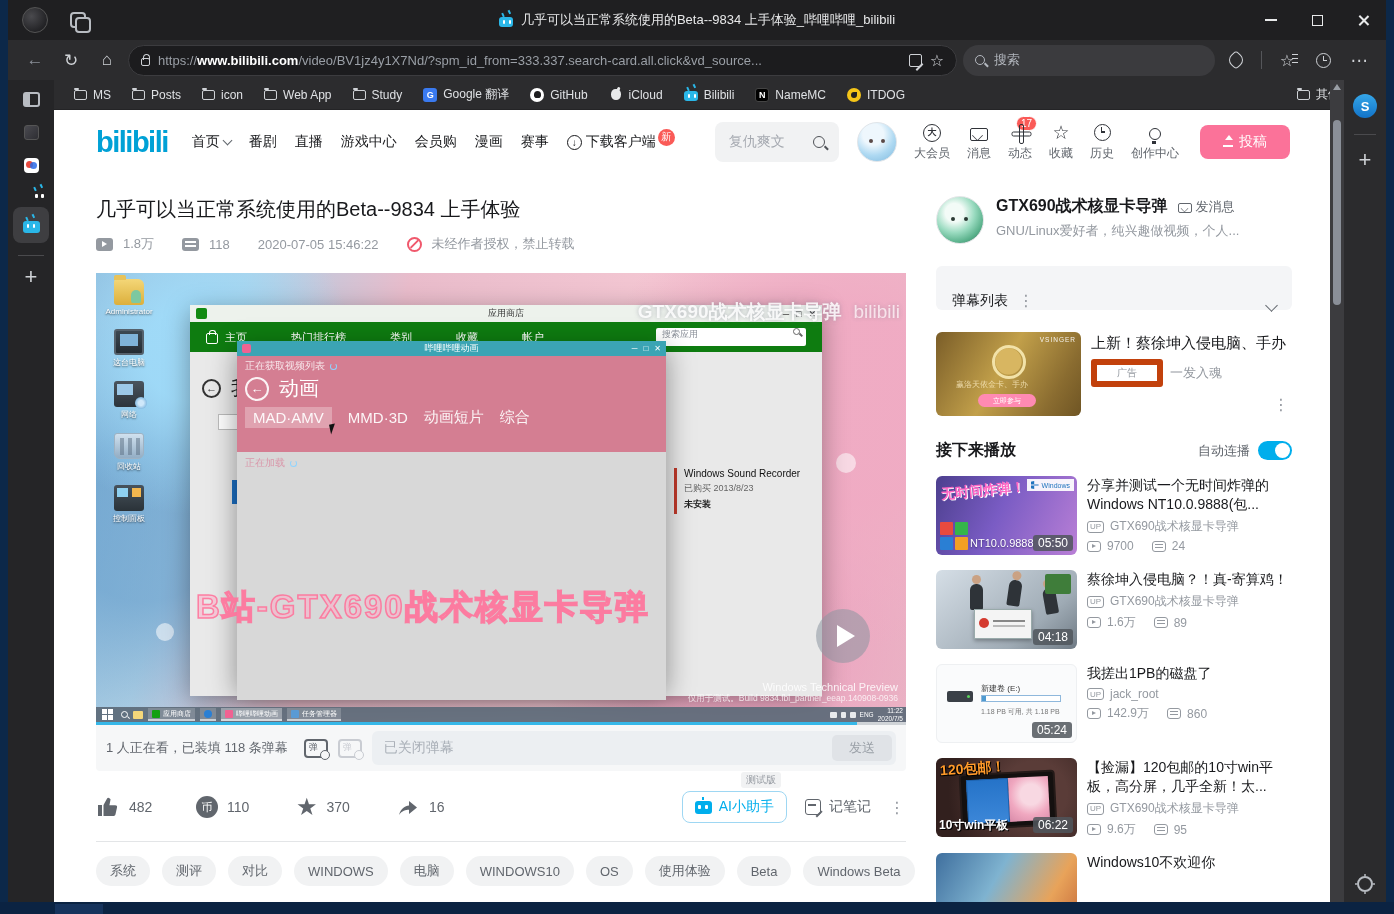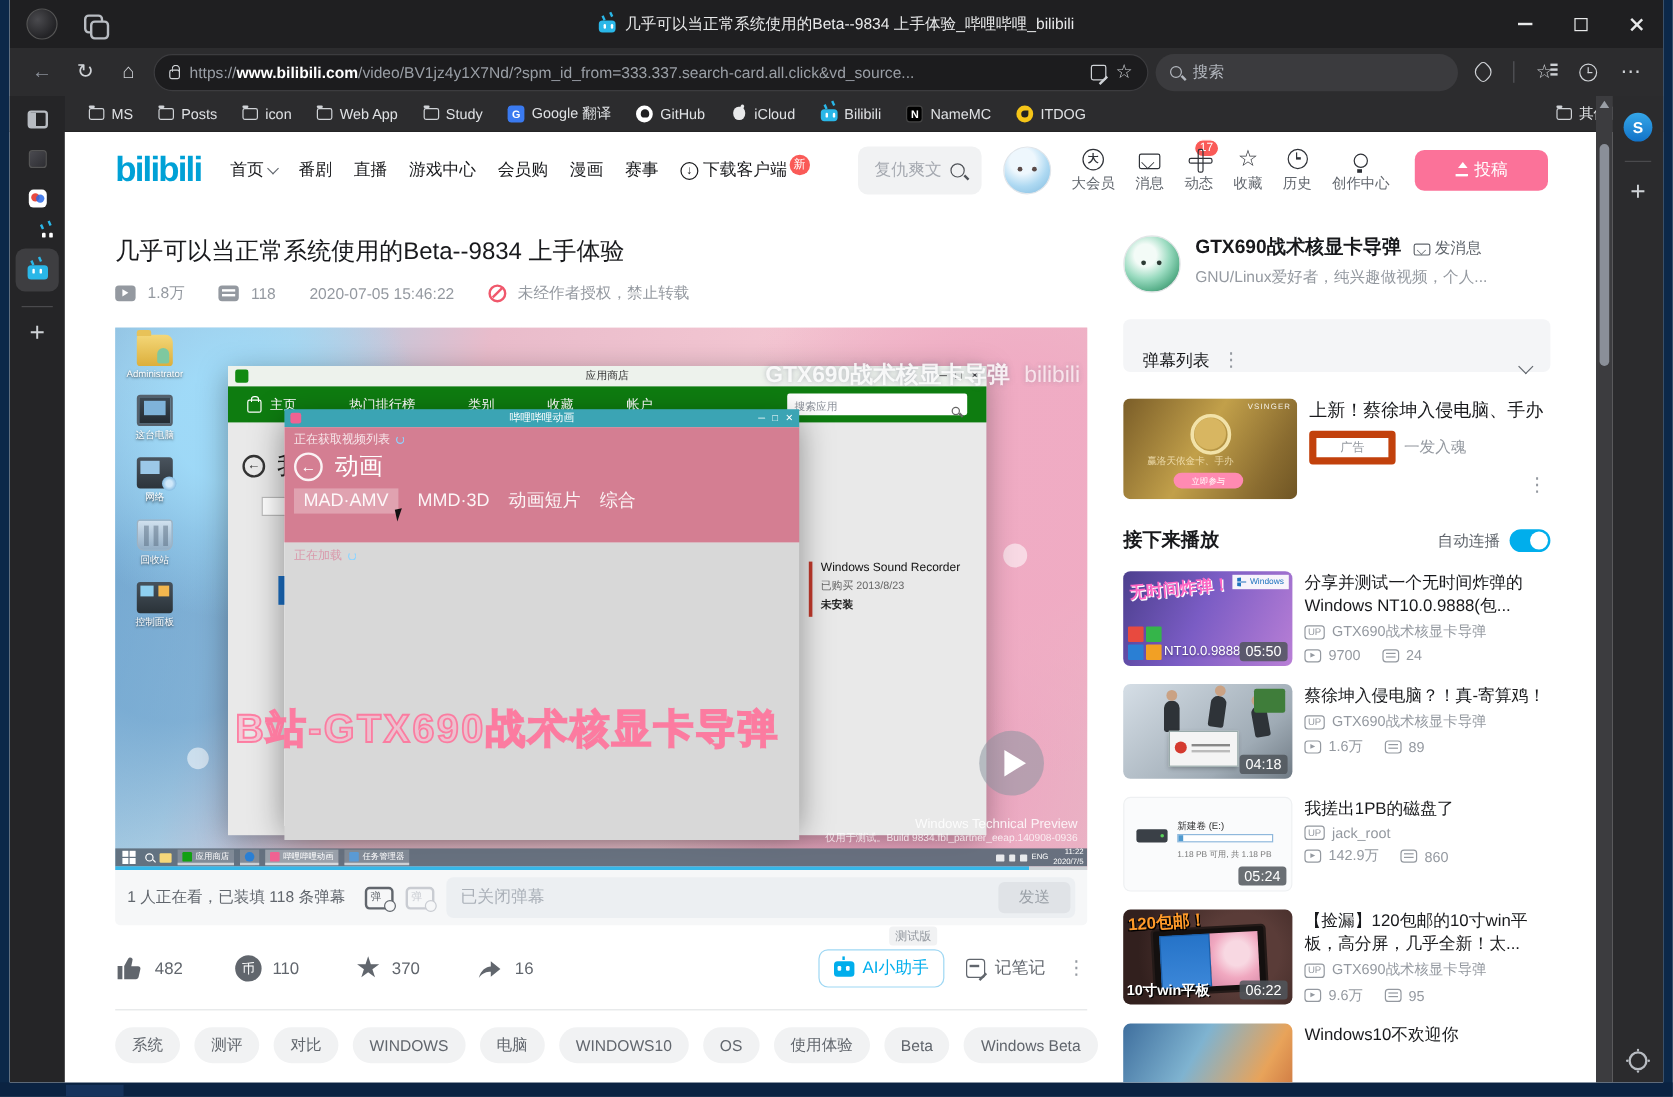--- a/index.html
+++ b/index.html
@@ -108,21 +108,21 @@
 .i-mail::before{content:"";position:absolute;left:1px;top:1px;width:10px;height:10px;border-right:1.8px solid #2f3238;border-bottom:1.8px solid #2f3238;transform:rotate(45deg) scale(.7);transform-origin:center}
 .i-pin{width:18px;height:18px;position:relative}
 .i-pin::before,.i-pin::after{content:"";position:absolute;left:8px;top:0;width:3px;height:18px;border-radius:2px;border:1.5px solid #2f3238}
 .i-pin::after{transform:rotate(90deg)}
 .i-starline{font-size:19px;color:#2f3238;line-height:18px}
 .i-clock{width:17px;height:17px;border:1.8px solid #2f3238;border-radius:50%;position:relative}
 .i-clock::before{content:"";position:absolute;left:6px;top:2px;width:1.6px;height:5px;background:#2f3238}
 .i-clock::after{content:"";position:absolute;left:6px;top:6px;width:4px;height:1.6px;background:#2f3238}
 .i-bulb{width:12px;height:12px;border:1.8px solid #2f3238;border-radius:50%;position:relative;margin-top:2px}
 .i-bulb::after{content:"";position:absolute;left:2px;bottom:-5px;width:4px;height:3px;background:#2f3238}
-.btn-upload{width:111px;height:34px;background:#fb7299;border-radius:8px;color:#fff;font-size:14px;display:flex;align-items:center;justify-content:center;gap:6px;margin-left:4px}
+.btn-upload{width:90px;height:34px;background:#fb7299;border-radius:8px;color:#fff;font-size:14px;display:flex;align-items:center;justify-content:center;gap:6px;margin-left:4px}
 .i-up{width:10px;height:10px;position:relative}
 .i-up::before{content:"";position:absolute;left:2px;top:-2px;width:0;height:0;border-left:4px solid transparent;border-right:4px solid transparent;border-bottom:5px solid #fff}
 .i-up::after{content:"";position:absolute;left:0;bottom:0;width:10px;height:2px;background:#fff;box-shadow:0 -3px 0 -.5px #fff inset}
 
 .page-body{display:flex;padding:22px 0 0 42px}
 .main-col{width:810px;flex:none}
 h1.vtitle{font-size:20px;font-weight:500;color:#18191c}
 .vmeta{margin-top:12px;display:flex;align-items:center;gap:10px;font-size:13px;color:#9499a0}
 .stat-ic{width:17px;height:13px;border-radius:3px;background:#9499a0;position:relative;display:inline-block;flex:none}
 .stat-ic.play::before{content:"";position:absolute;left:6px;top:3.5px;width:0;height:0;border-left:5px solid #fff;border-top:3px solid transparent;border-bottom:3px solid transparent}
@@ -160,21 +160,21 @@
 
 .store-win{position:absolute;left:94px;top:32px;width:632px;height:391px;background:#e9e9e9;box-shadow:0 6px 24px rgba(0,0,0,.35);z-index:2}
 .store-title{height:17px;background:#edf2ec;display:flex;align-items:center;padding:0 6px;font-size:9px;color:#333}
 .st-ic{width:11px;height:11px;background:#128a12;border-radius:2px;margin-right:6px}
 .st-name{position:absolute;left:0;right:0;text-align:center;pointer-events:none}
 .st-ctrl{margin-left:auto;display:flex;gap:7px;font-size:9px;color:#222;z-index:1}
 .store-menu{height:30px;background:#0e7c10;display:flex;align-items:center;gap:44px;padding:0 16px;color:#fff;font-size:11px}
 .sm-home{display:flex;align-items:center;gap:7px}
 .i-bag{width:12px;height:11px;border:1.5px solid #fff;border-radius:2px;position:relative;margin-top:2px}
 .i-bag::before{content:"";position:absolute;left:2px;top:-4px;width:5px;height:4px;border:1.5px solid #fff;border-bottom:none;border-radius:3px 3px 0 0}
-.sm-search{margin-left:auto;width:150px;height:18px;background:#fff;border-radius:2px;display:flex;align-items:flex-end;padding:0 6px;font-size:9px;color:#8a8f98}
+.sm-search{margin-left:auto;width:150px;height:18px;background:#fff;border-radius:2px;display:flex;align-items:flex-start;padding:0 6px;font-size:9px;color:#8a8f98}
 .sm-search .i-mag{width:7px;height:7px;border-color:#666;margin-left:auto}
 .sm-search .i-mag::after{background:#666;left:5px;top:5px;width:4px}
 .store-body{position:relative;height:344px}
 .sb-head{position:absolute;left:12px;top:22px;display:flex;align-items:center;gap:10px;color:#222}
 .sb-back{width:19px;height:19px;border:2px solid #333;border-radius:50%;display:flex;align-items:center;justify-content:center;font-size:11px;color:#333}
 .sb-title{font-size:21px;font-weight:300}
 .sb-srch{position:absolute;left:28px;top:62px;width:110px;height:16px;background:#fff;border:1px solid #bbb}
 .sb-tile{position:absolute;left:42px;top:128px;width:7px;height:24px;background:#1b6ec2}
 .sr-block{position:absolute;left:484px;top:116px;display:flex;gap:7px}
 .sr-bar{width:3px;height:46px;background:#c0392b;flex:none}

